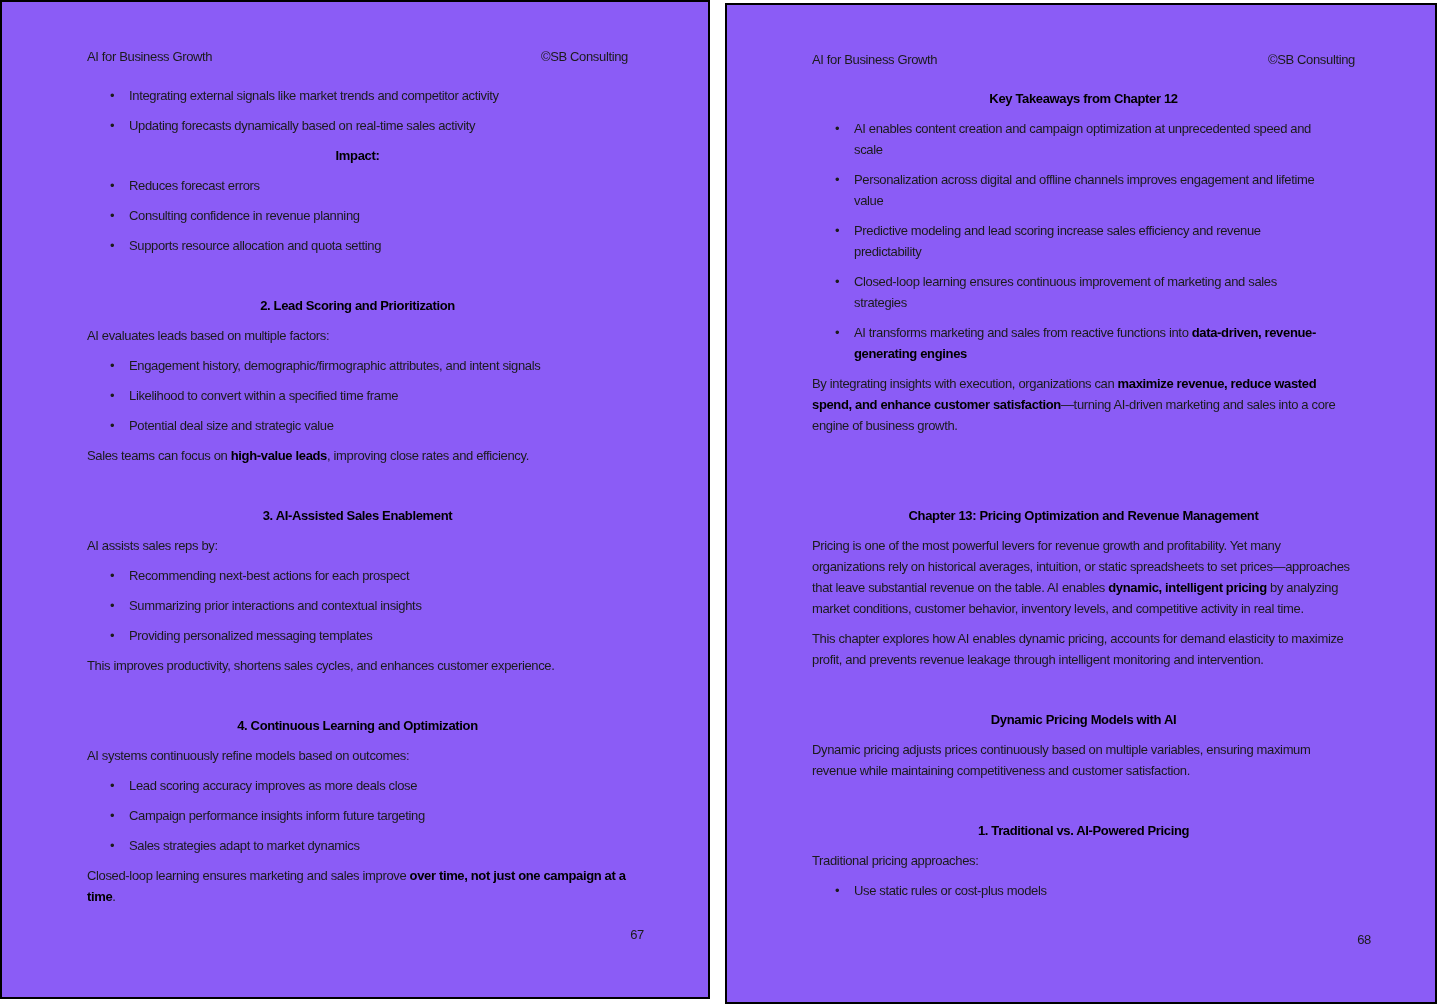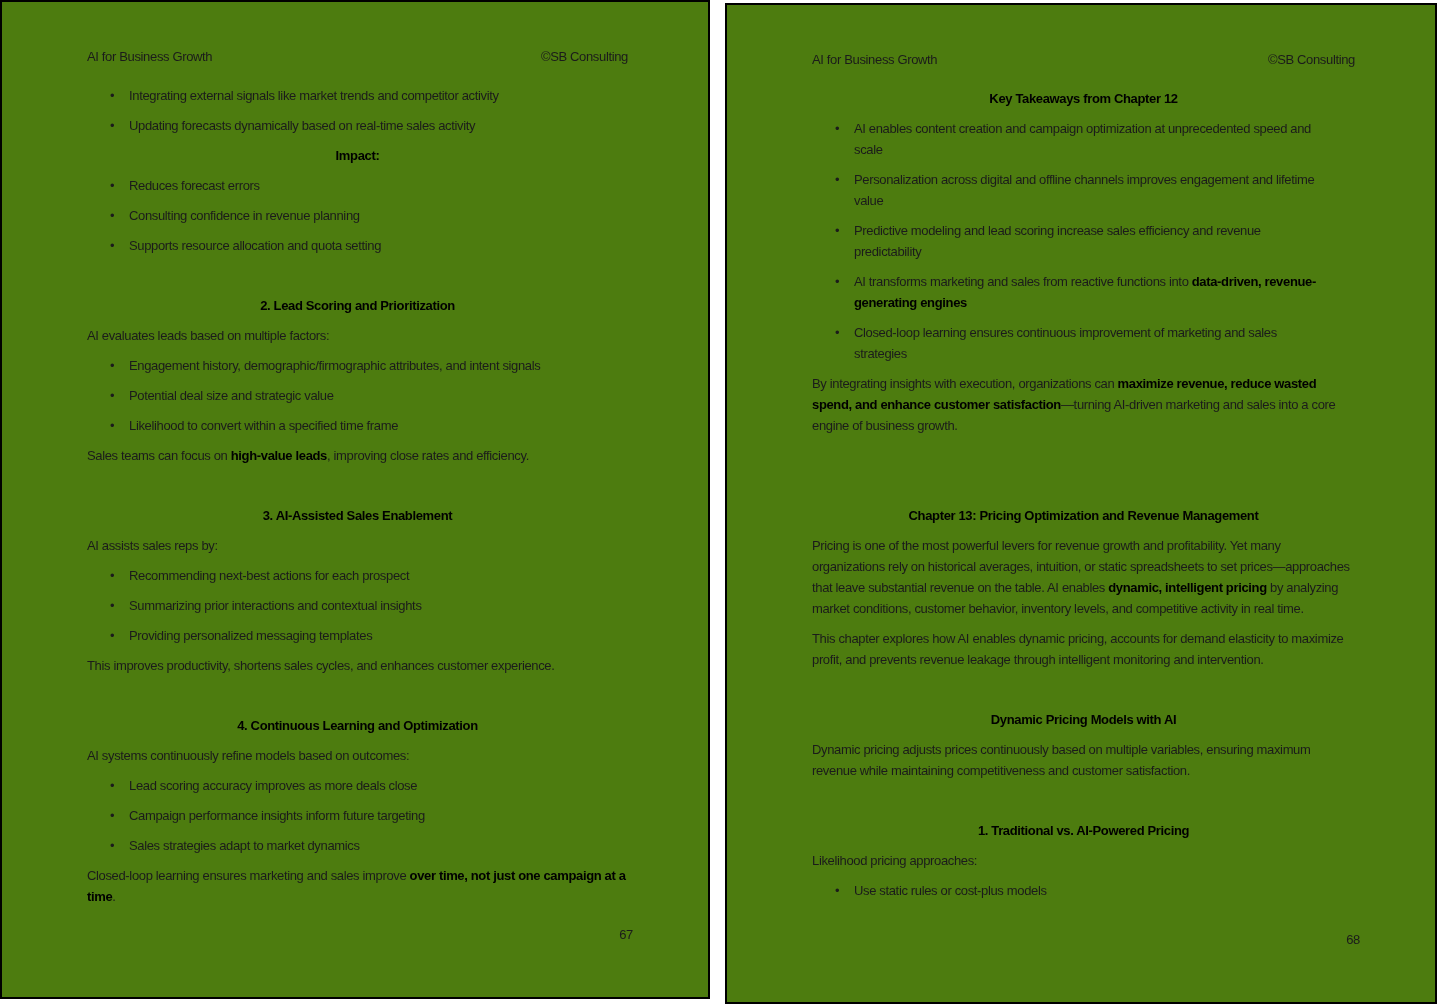--- a/index.html
+++ b/index.html
@@ -14,21 +14,21 @@
     display: flex;
     align-items: flex-start;
     column-gap: 15px;
     background: #ffffff;
   }
   .page {
     position: relative;
     box-sizing: border-box;
     width: 710px;
     height: 999px;
-    background: #4d7c0f;
+    background: #8b5cf6;
     border: 2px solid #000000;
     padding: 44px 80px 0 85px;
     color: #1b1b1b;
     font-size: 13px;
     line-height: 21px;
     letter-spacing: -0.35px;
   }
   .page.page-right {
     width: 712px;
     height: 1001px;
@@ -70,21 +70,21 @@
     content: "\2022";
     position: absolute;
     left: 23px;
     top: 0;
   }
   .spacer {
     height: 30px;
   }
   .page-number {
     position: absolute;
-    right: 75px;
+    right: 64px;
     bottom: 52px;
     color: #1b1b1b;
   }
 </style>
 </head>
 <body>
 
 <div class="spread">
 
   <div class="page">
@@ -101,22 +101,22 @@
         <ul class="bullets">
           <li>Reduces forecast errors</li>
           <li>Consulting confidence in revenue planning</li>
           <li>Supports resource allocation and quota setting</li>
         </ul>
         <div class="spacer"></div>
         <h3 class="doc-heading">2. Lead Scoring and Prioritization</h3>
         <p class="doc-para">AI evaluates leads based on multiple factors:</p>
         <ul class="bullets">
           <li>Engagement history, demographic/firmographic attributes, and intent signals</li>
+          <li>Likelihood to convert within a specified time frame</li>
           <li>Potential deal size and strategic value</li>
-          <li>Likelihood to convert within a specified time frame</li>
         </ul>
         <p class="doc-para">Sales teams can focus on <b>high-value leads</b>, improving close rates and efficiency.</p>
         <div class="spacer"></div>
         <h3 class="doc-heading">3. AI-Assisted Sales Enablement</h3>
         <p class="doc-para">AI assists sales reps by:</p>
         <ul class="bullets">
           <li>Recommending next-best actions for each prospect</li>
           <li>Summarizing prior interactions and contextual insights</li>
           <li>Providing personalized messaging templates</li>
         </ul>
@@ -138,35 +138,35 @@
     <div class="page-header">
       <span>AI for Business Growth</span>
       <span>©SB Consulting</span>
     </div>
     <div class="content">
         <h3 class="doc-heading">Key Takeaways from Chapter 12</h3>
         <ul class="bullets">
           <li>AI enables content creation and campaign optimization at unprecedented speed and scale</li>
           <li>Personalization across digital and offline channels improves engagement and lifetime value</li>
           <li>Predictive modeling and lead scoring increase sales efficiency and revenue predictability</li>
+          <li>Closed-loop learning ensures continuous improvement of marketing and sales strategies</li>
           <li>AI transforms marketing and sales from reactive functions into <b>data-driven, revenue-generating engines</b></li>
-          <li>Closed-loop learning ensures continuous improvement of marketing and sales strategies</li>
         </ul>
         <p class="doc-para">By integrating insights with execution, organizations can <b>maximize revenue, reduce wasted spend, and enhance customer satisfaction</b>—turning AI-driven marketing and sales into a core engine of business growth.</p>
         <div class="spacer"></div>
         <div class="spacer"></div>
         <h3 class="doc-heading">Chapter 13: Pricing Optimization and Revenue Management</h3>
         <p class="doc-para">Pricing is one of the most powerful levers for revenue growth and profitability. Yet many organizations rely on historical averages, intuition, or static spreadsheets to set prices—approaches that leave substantial revenue on the table. AI enables <b>dynamic, intelligent pricing</b> by analyzing market conditions, customer behavior, inventory levels, and competitive activity in real time.</p>
         <p class="doc-para">This chapter explores how AI enables dynamic pricing, accounts for demand elasticity to maximize profit, and prevents revenue leakage through intelligent monitoring and intervention.</p>
         <div class="spacer"></div>
         <h3 class="doc-heading">Dynamic Pricing Models with AI</h3>
         <p class="doc-para">Dynamic pricing adjusts prices continuously based on multiple variables, ensuring maximum revenue while maintaining competitiveness and customer satisfaction.</p>
         <div class="spacer"></div>
         <h3 class="doc-heading">1. Traditional vs. AI-Powered Pricing</h3>
-        <p class="doc-para">Likelihood pricing approaches:</p>
+        <p class="doc-para">Traditional pricing approaches:</p>
         <ul class="bullets">
           <li>Use static rules or cost-plus models</li>
         </ul>
       </div>
     <div class="page-number">68</div>
   </div>
 
 </div>
 
 </body></html>

